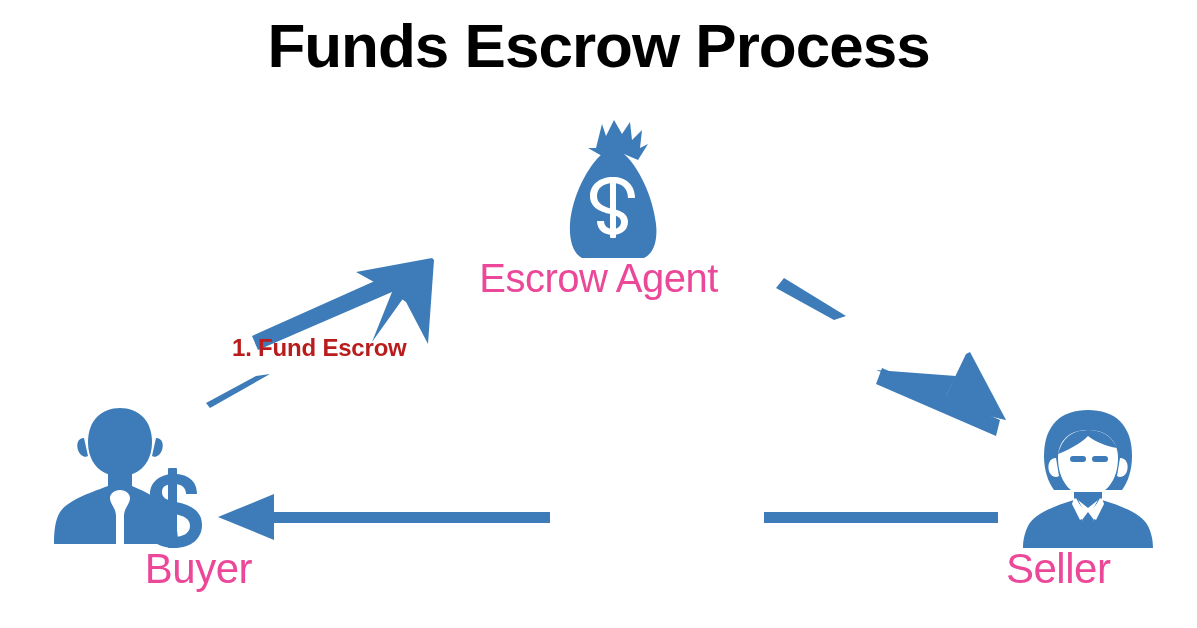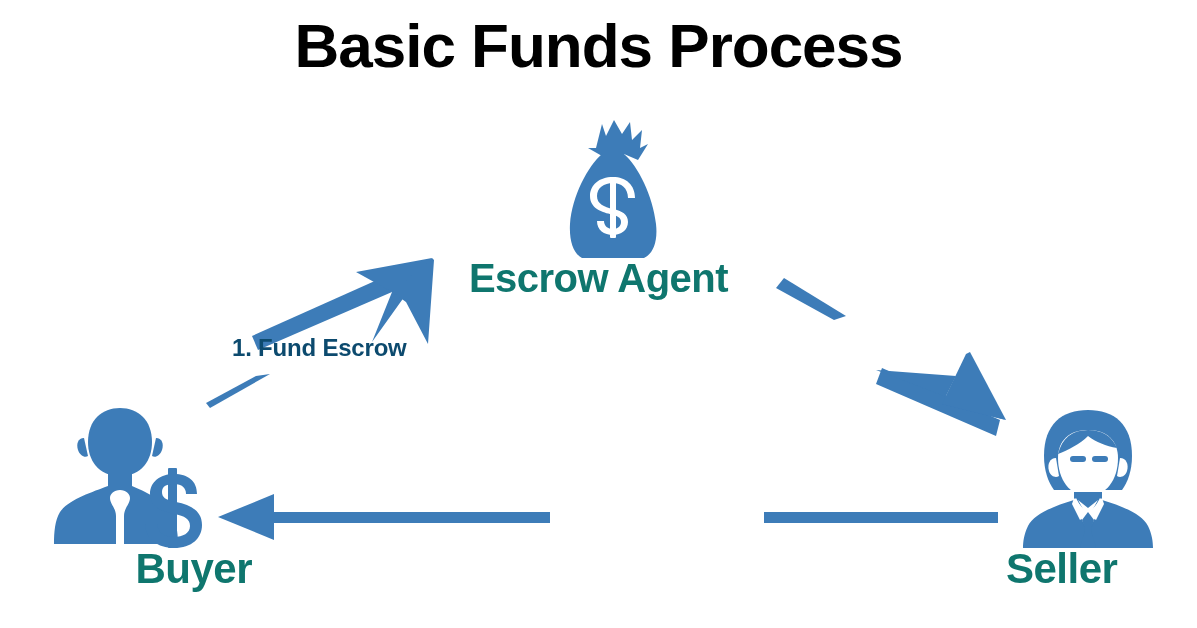--- a/index.html
+++ b/index.html
@@ -30,22 +30,22 @@
     font-weight: 700;
     letter-spacing: -1px;
     color: #000000;
     font-family: "Liberation Sans", sans-serif;
     line-height: 76px;
     white-space: nowrap;
   }
 
   
   .node-label {
-    color: #0f766e;
-    font-weight: 700;
+    color: #ec4899;
+    font-weight: 400;
     font-family: "Liberation Sans", sans-serif;
     white-space: nowrap;
     line-height: 1;
   }
   #escrow-agent-label {
     left: 0;
     top: 258px;
     width: 1197px;
     text-align: center;
     font-size: 40px;
@@ -63,21 +63,21 @@
     left: 1006px;
     top: 548px;
     width: 170px;
     text-align: left;
     font-size: 42px;
     letter-spacing: -0.5px;
   }
 
   
   .step-label {
-    color: #0c4a6e;
+    color: #b91c1c;
     font-weight: 700;
     font-family: "Liberation Sans", sans-serif;
     white-space: nowrap;
     line-height: 1;
     font-size: 24px;
     letter-spacing: -0.2px;
   }
   #step1-label { left: 232px; top: 336px; }
   #step2-label { left: 502px; top: 505px; }
   #step3-label { left: 828px; top: 336px; }
@@ -92,21 +92,21 @@
   #arrow-release-funds { left: 770px; top: 272px; width: 290px; height: 150px; }
   #arrow-transfer      { left: 208px; top: 488px; width: 790px; height: 58px; }
 
   svg { display: block; overflow: visible; }
 </style>
 </head>
 <body>
 
 <div id="canvas">
 
-  <div class="abs" id="diagram-title">Basic Funds Process</div>
+  <div class="abs" id="diagram-title">Funds Escrow Process</div>
 
   <div class="abs" id="money-bag-icon">
     <svg width="120" height="148" viewBox="0 0 120 148" xmlns="http://www.w3.org/2000/svg">
 
       <path d="M44 30 L50 6 L54 18 L62 2 L70 16 L78 4 L80 22 L90 12 L88 30
                L96 26 L86 42 L72 36 L50 38 L36 30 Z" fill="#3d7cb8"></path>
 
       <path d="M50 36 C36 48 20 78 18 106 C17 124 22 136 30 140
                L92 140 C101 136 106 124 104 106 C101 78 86 48 72 36 Z" fill="#3d7cb8"></path>
 

